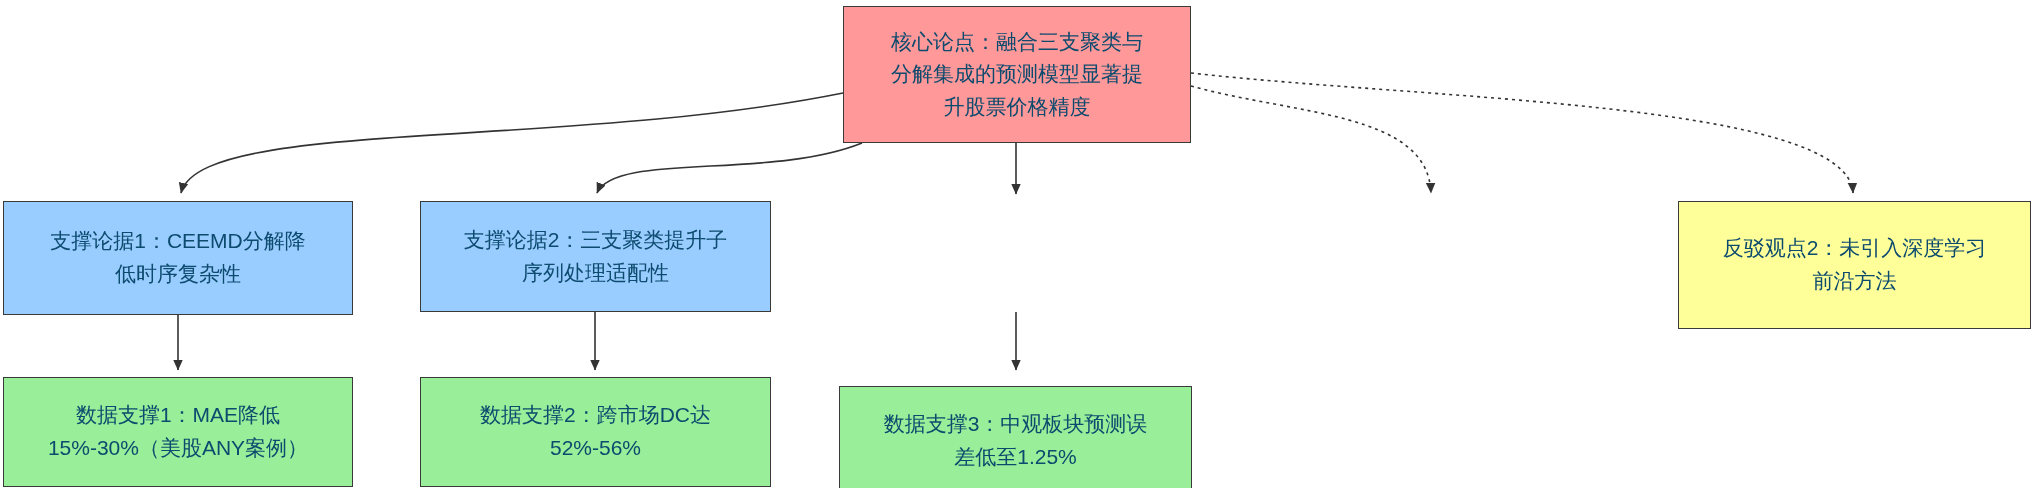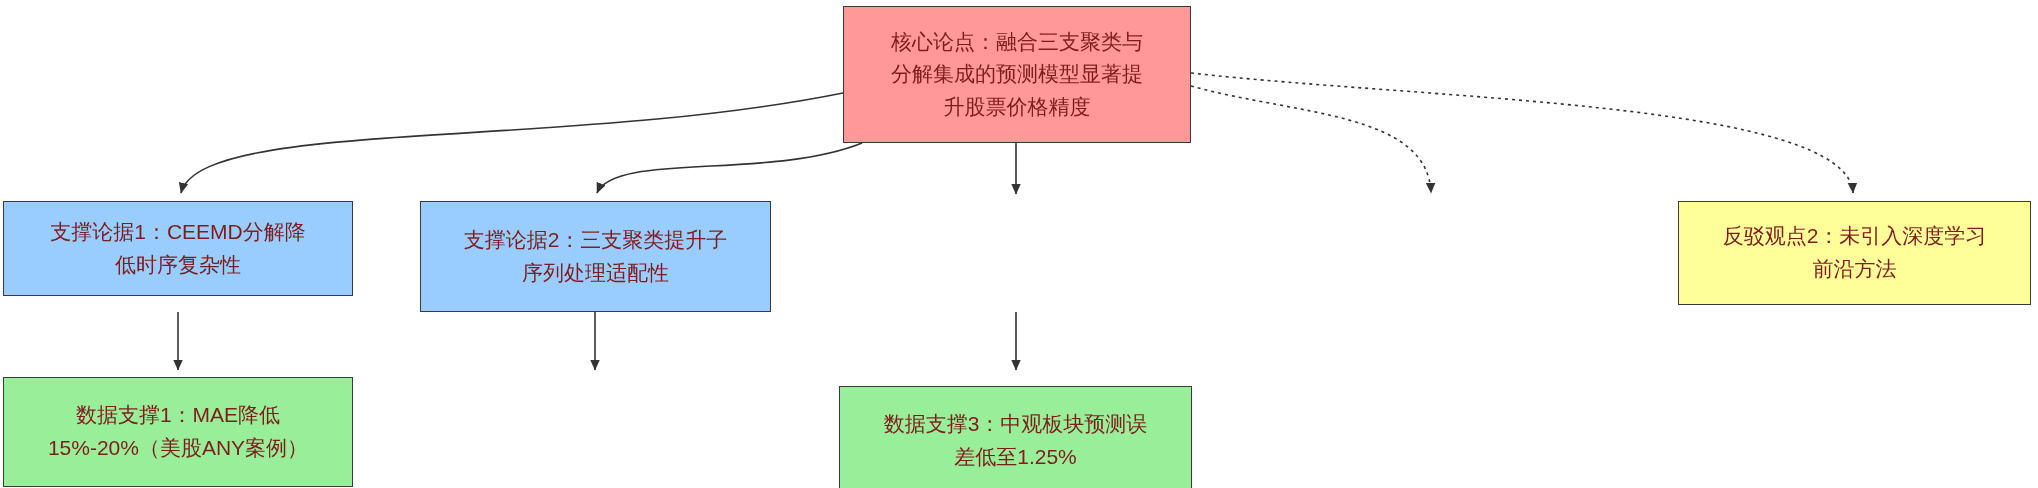--- a/index.html
+++ b/index.html
@@ -34,21 +34,21 @@
   .node {
     position: absolute;
     box-sizing: border-box;
     border: 1px solid #3a3a3a;
     display: flex;
     align-items: center;
     justify-content: flex-end;
     text-align: center;
     font-size: 21px;
     line-height: 1.55;
-    color: #7f1d1d;
+    color: #0c4a6e;
     padding: 4px 40px;
   }
 </style>
 </head>
 <body>
 
 <div class="canvas">
 
   <svg class="edges" width="2038" height="488" viewBox="0 0 2038 488" xmlns="http://www.w3.org/2000/svg">
     <defs>
@@ -64,36 +64,39 @@
     <path class="edge dotted" d="M 1191 73 C 1430 100, 1848 102, 1853 193" marker-end="url(#arrowhead)"></path>
     <path class="edge solid" d="M 178 312 L 178 370" marker-end="url(#arrowhead)"></path>
     <path class="edge solid" d="M 595 312 L 595 370" marker-end="url(#arrowhead)"></path>
     <path class="edge solid" d="M 1016 312 L 1016 370" marker-end="url(#arrowhead)"></path>
   </svg>
 
   <div class="node" style="left: 843px; top: 6px; width: 348px; height: 137px; background-color: rgb(255, 153, 153);">
     <span>核心论点：融合三支聚类与分解集成的预测模型显著提升股票价格精度</span>
   </div>
 
-  <div class="node" style="left: 3px; top: 201px; width: 350px; height: 95px; background-color: rgb(153, 204, 255);">
+  <div class="node" style="left: 3px; top: 201px; width: 350px; height: 114px; background-color: rgb(153, 204, 255);">
     <span>支撑论据1：CEEMD分解降低时序复杂性</span>
   </div>
 
   <div class="node" style="left: 420px; top: 201px; width: 351px; height: 111px; background-color: rgb(153, 204, 255);">
     <span>支撑论据2：三支聚类提升子序列处理适配性</span>
   </div>
 
 
 
-  <div class="node" style="left: 1678px; top: 201px; width: 353px; height: 104px; background-color: rgb(255, 255, 153);">
+  <div class="node" style="left: 1678px; top: 201px; width: 353px; height: 128px; background-color: rgb(255, 255, 153);">
     <span>反驳观点2：未引入深度学习前沿方法</span>
   </div>
 
   <div class="node" style="left: 3px; top: 377px; width: 350px; height: 110px; background-color: rgb(153, 238, 153);">
-    <span>数据支撑1：MAE降低15%-20%（美股ANY案例）</span>
+    <span>数据支撑1：MAE降低15%-30%（美股ANY案例）</span>
   </div>
 
+  <div class="node" style="left: 420px; top: 377px; width: 351px; height: 110px; background-color: rgb(153, 238, 153);">
+    <span>数据支撑2：跨市场DC达52%-56%</span>
+  </div>
 
   <div class="node" style="left: 839px; top: 377px; width: 353px; height: 110px; background-color: rgb(153, 238, 153); margin-top: 9px;">
     <span>数据支撑3：中观板块预测误差低至1.25%</span>
   </div>
 
 </div>
 
 </body></html>

